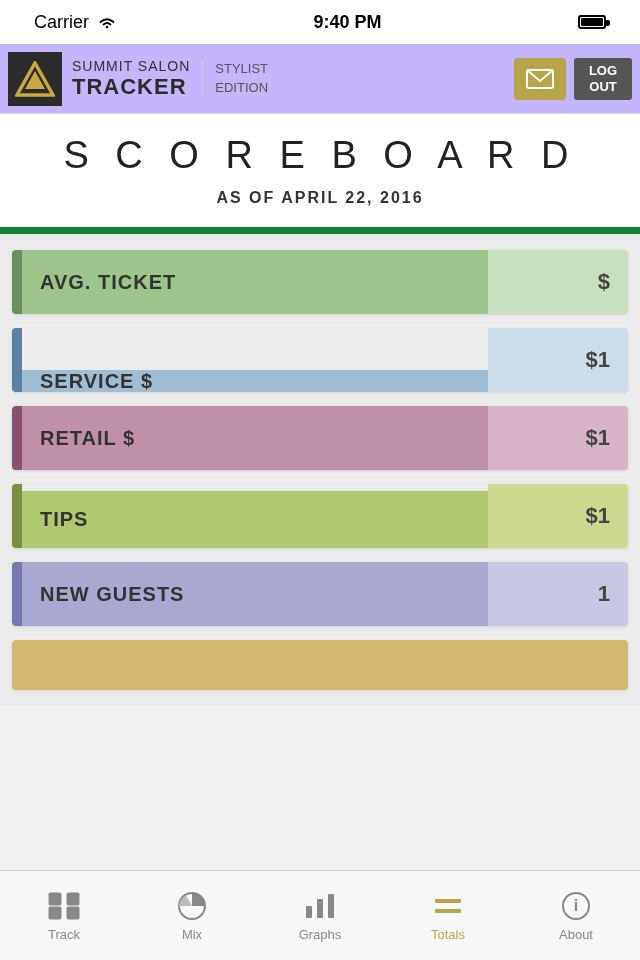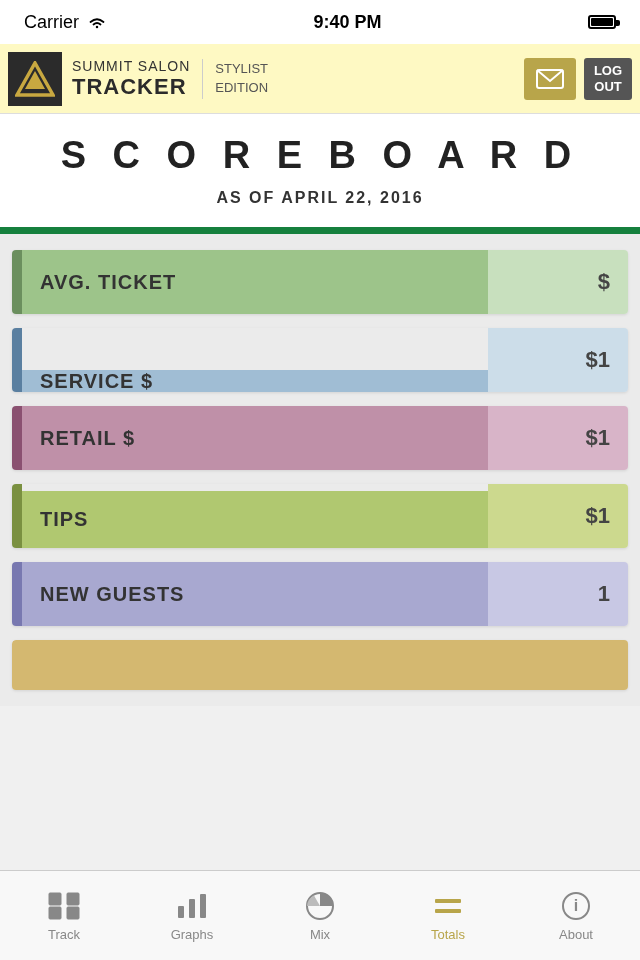--- a/index.html
+++ b/index.html
@@ -12,21 +12,21 @@
       overflow: hidden;
     }
 
     
     .status-bar {
       background: #fff;
       height: 44px;
       display: flex;
       align-items: center;
       justify-content: space-between;
-      padding: 0 24px;
+      padding: 0 34px;
       font-size: 18px;
       font-weight: 500;
     }
     .status-bar-left { display: flex; align-items: center; gap: 8px; }
     .status-bar-center { font-size: 18px; font-weight: 600; }
     .status-bar-right { display: flex; align-items: center; gap: 6px; }
     .battery-icon {
       width: 28px; height: 14px; border: 2px solid #000; border-radius: 3px;
       position: relative; display: inline-block;
     }
@@ -37,21 +37,21 @@
       width: 4px; height: 6px;
       background: #000; border-radius: 0 2px 2px 0;
     }
     .battery-fill {
       position: absolute; left: 1px; top: 1px; bottom: 1px;
       width: 90%; background: #000; border-radius: 1px;
     }
 
     
     .app-header {
-      background: #fef9c3;
+      background: #c4b5fd;
       display: flex;
       align-items: center;
       height: 70px;
       border-bottom: 1px solid #ddd;
       padding: 0 8px;
     }
     .header-logo {
       display: flex;
       align-items: center;
       flex: 1;
@@ -74,41 +74,41 @@
     .header-actions {
       display: flex; align-items: center; gap: 8px;
     }
     .mail-btn {
       width: 52px; height: 42px;
       background: #b8a54a;
       display: flex; align-items: center; justify-content: center;
       border-radius: 3px;
     }
     .logout-btn {
-      width: 48px; height: 42px;
+      width: 58px; height: 42px;
       background: #555;
       display: flex; align-items: center; justify-content: center;
       border-radius: 3px;
       color: #fff;
       font-size: 13px;
       font-weight: 700;
       text-align: center;
       line-height: 1.2;
       cursor: pointer;
     }
 
     
     .page-content {
       background: #ebebeb;
       padding: 0 0 0 0;
     }
     .scoreboard-title {
       text-align: center;
       font-size: 38px;
-      font-weight: 700;
+      font-weight: 400;
       letter-spacing: 8px;
       color: #222;
       padding: 20px 0 8px;
       background: #fff;
     }
     .scoreboard-date {
       text-align: center;
       font-size: 16px;
       font-weight: 700;
       letter-spacing: 2px;
@@ -320,37 +320,37 @@
     <rect x="19" y="1" width="12" height="12" rx="1" fill="#888" stroke="#888"></rect>
     <rect x="1" y="15" width="12" height="12" rx="1" fill="#888" stroke="#888"></rect>
     <rect x="19" y="15" width="12" height="12" rx="1" fill="#888" stroke="#888"></rect>
   </svg>
       </div>
       <span class="tab-label">Track</span>
     </div>
     <div class="tab-item">
       <div class="tab-icon">
         <svg viewBox="0 0 32 28" fill="none" xmlns="http://www.w3.org/2000/svg">
+    <circle cx="16" cy="14" r="13" stroke="#888" stroke-width="2"></circle>
+    <path d="M16 14 L16 1 A13 13 0 0 1 29 14 Z" fill="#888"></path>
+    <path d="M16 14 L3 14 A13 13 0 0 1 10 3.6 Z" fill="#bbb"></path>
+  </svg>
+      </div>
+      <span class="tab-label">Mix</span>
+    </div>
+    <div class="tab-item">
+      <div class="tab-icon">
+        <svg viewBox="0 0 32 28" fill="none" xmlns="http://www.w3.org/2000/svg">
     <rect x="2" y="14" width="6" height="12" rx="1" fill="#888"></rect>
     <rect x="13" y="7" width="6" height="19" rx="1" fill="#888"></rect>
     <rect x="24" y="2" width="6" height="24" rx="1" fill="#888"></rect>
   </svg>
       </div>
       <span class="tab-label">Graphs</span>
     </div>
-    <div class="tab-item">
-      <div class="tab-icon">
-        <svg viewBox="0 0 32 28" fill="none" xmlns="http://www.w3.org/2000/svg">
-    <circle cx="16" cy="14" r="13" stroke="#888" stroke-width="2"></circle>
-    <path d="M16 14 L16 1 A13 13 0 0 1 29 14 Z" fill="#888"></path>
-    <path d="M16 14 L3 14 A13 13 0 0 1 10 3.6 Z" fill="#bbb"></path>
-  </svg>
-      </div>
-      <span class="tab-label">Mix</span>
-    </div>
     <div class="tab-item active">
       <div class="tab-icon">
         <svg viewBox="0 0 32 28" fill="none" xmlns="http://www.w3.org/2000/svg">
     <rect x="3" y="7" width="26" height="4" rx="1" fill="#b8a54a"></rect>
     <rect x="3" y="17" width="26" height="4" rx="1" fill="#b8a54a"></rect>
   </svg>
       </div>
       <span class="tab-label" style="color: rgb(184, 165, 74);">Totals</span>
     </div>
     <div class="tab-item">

